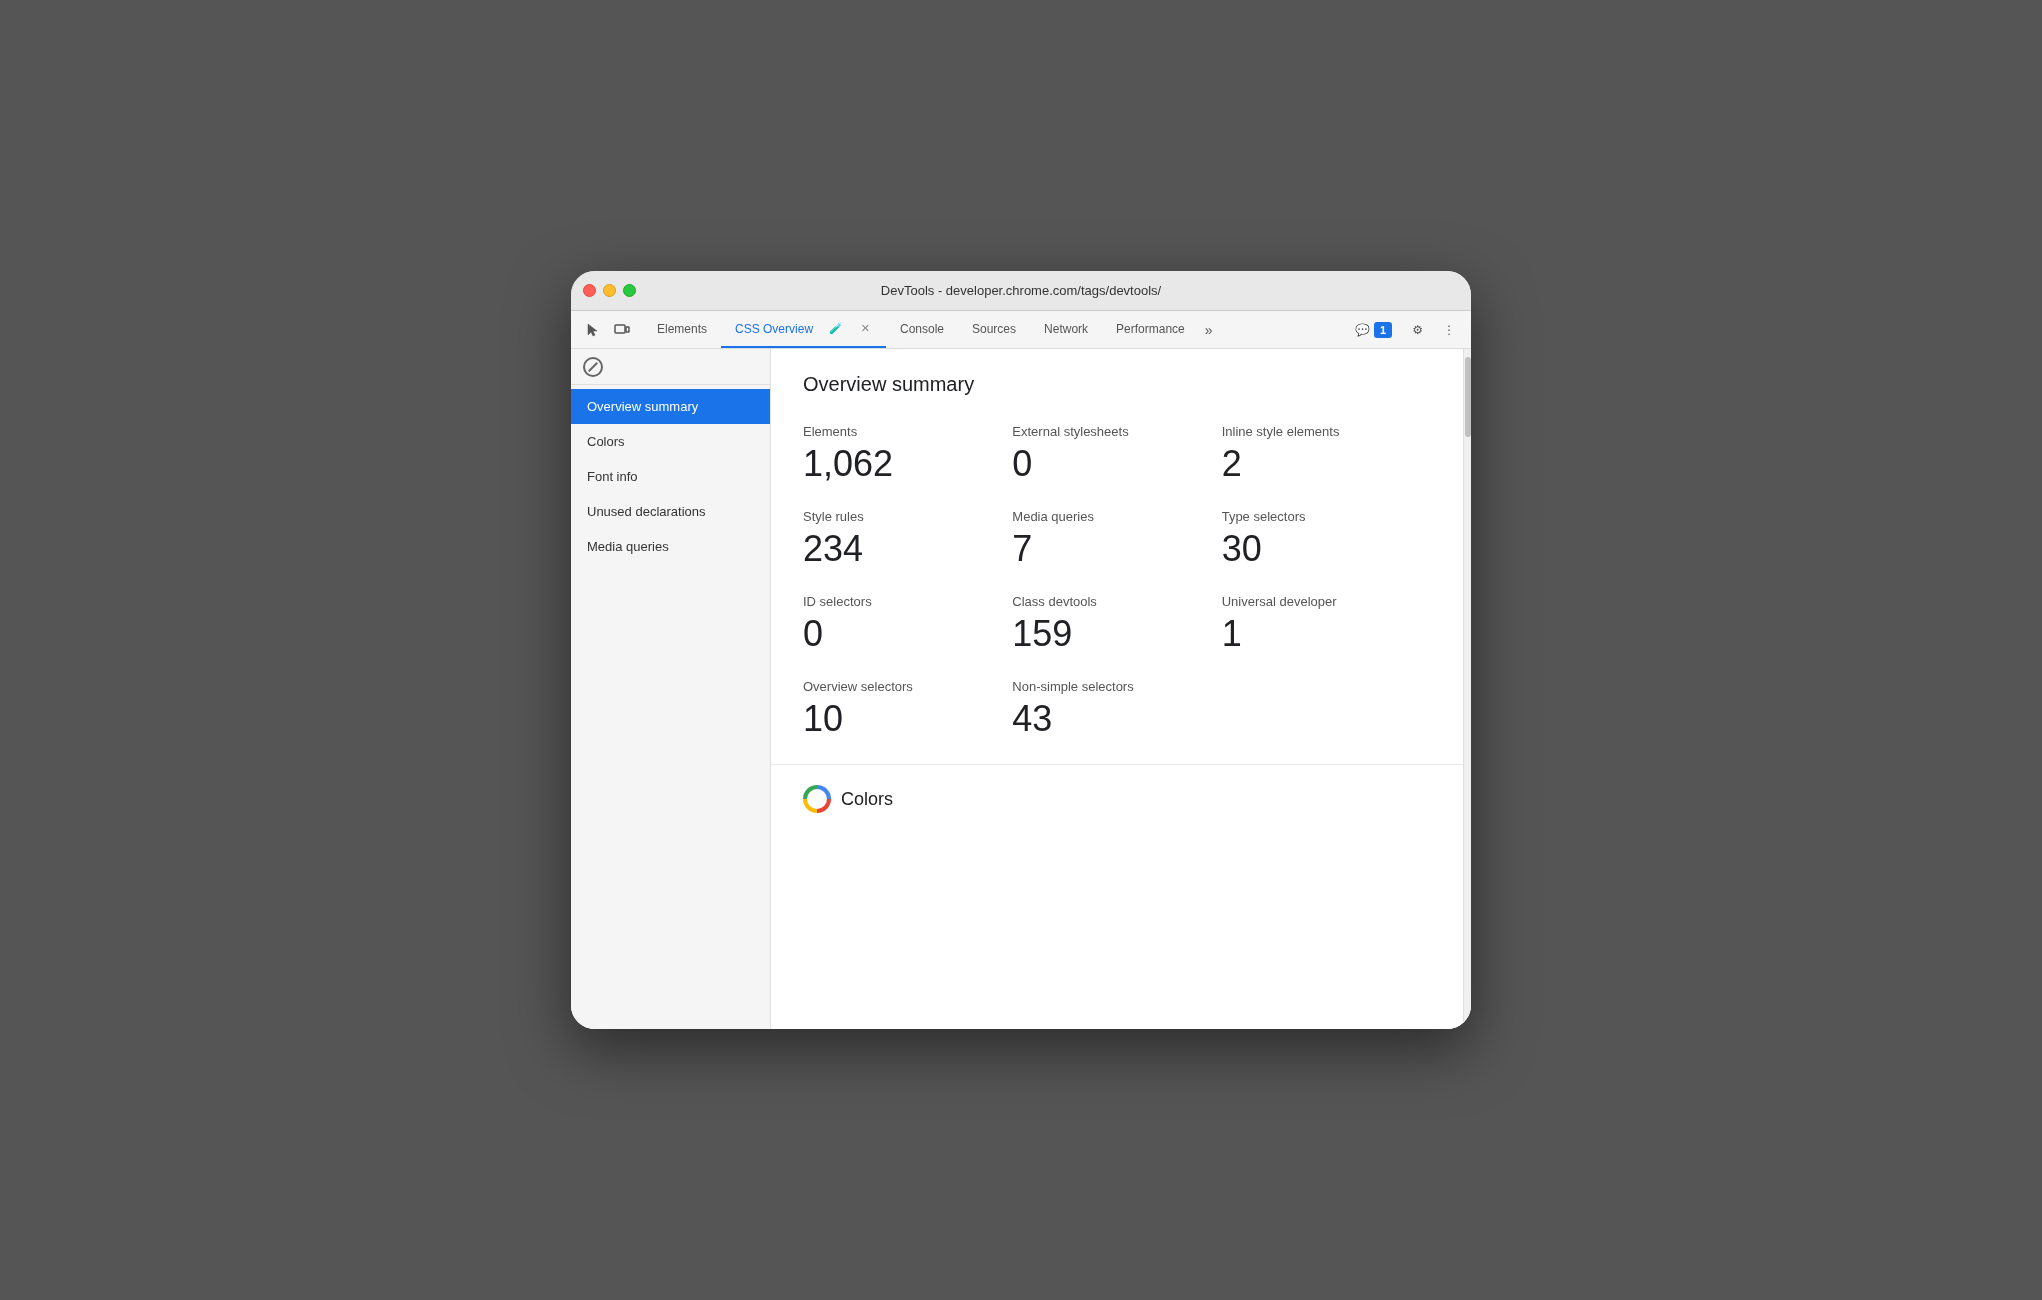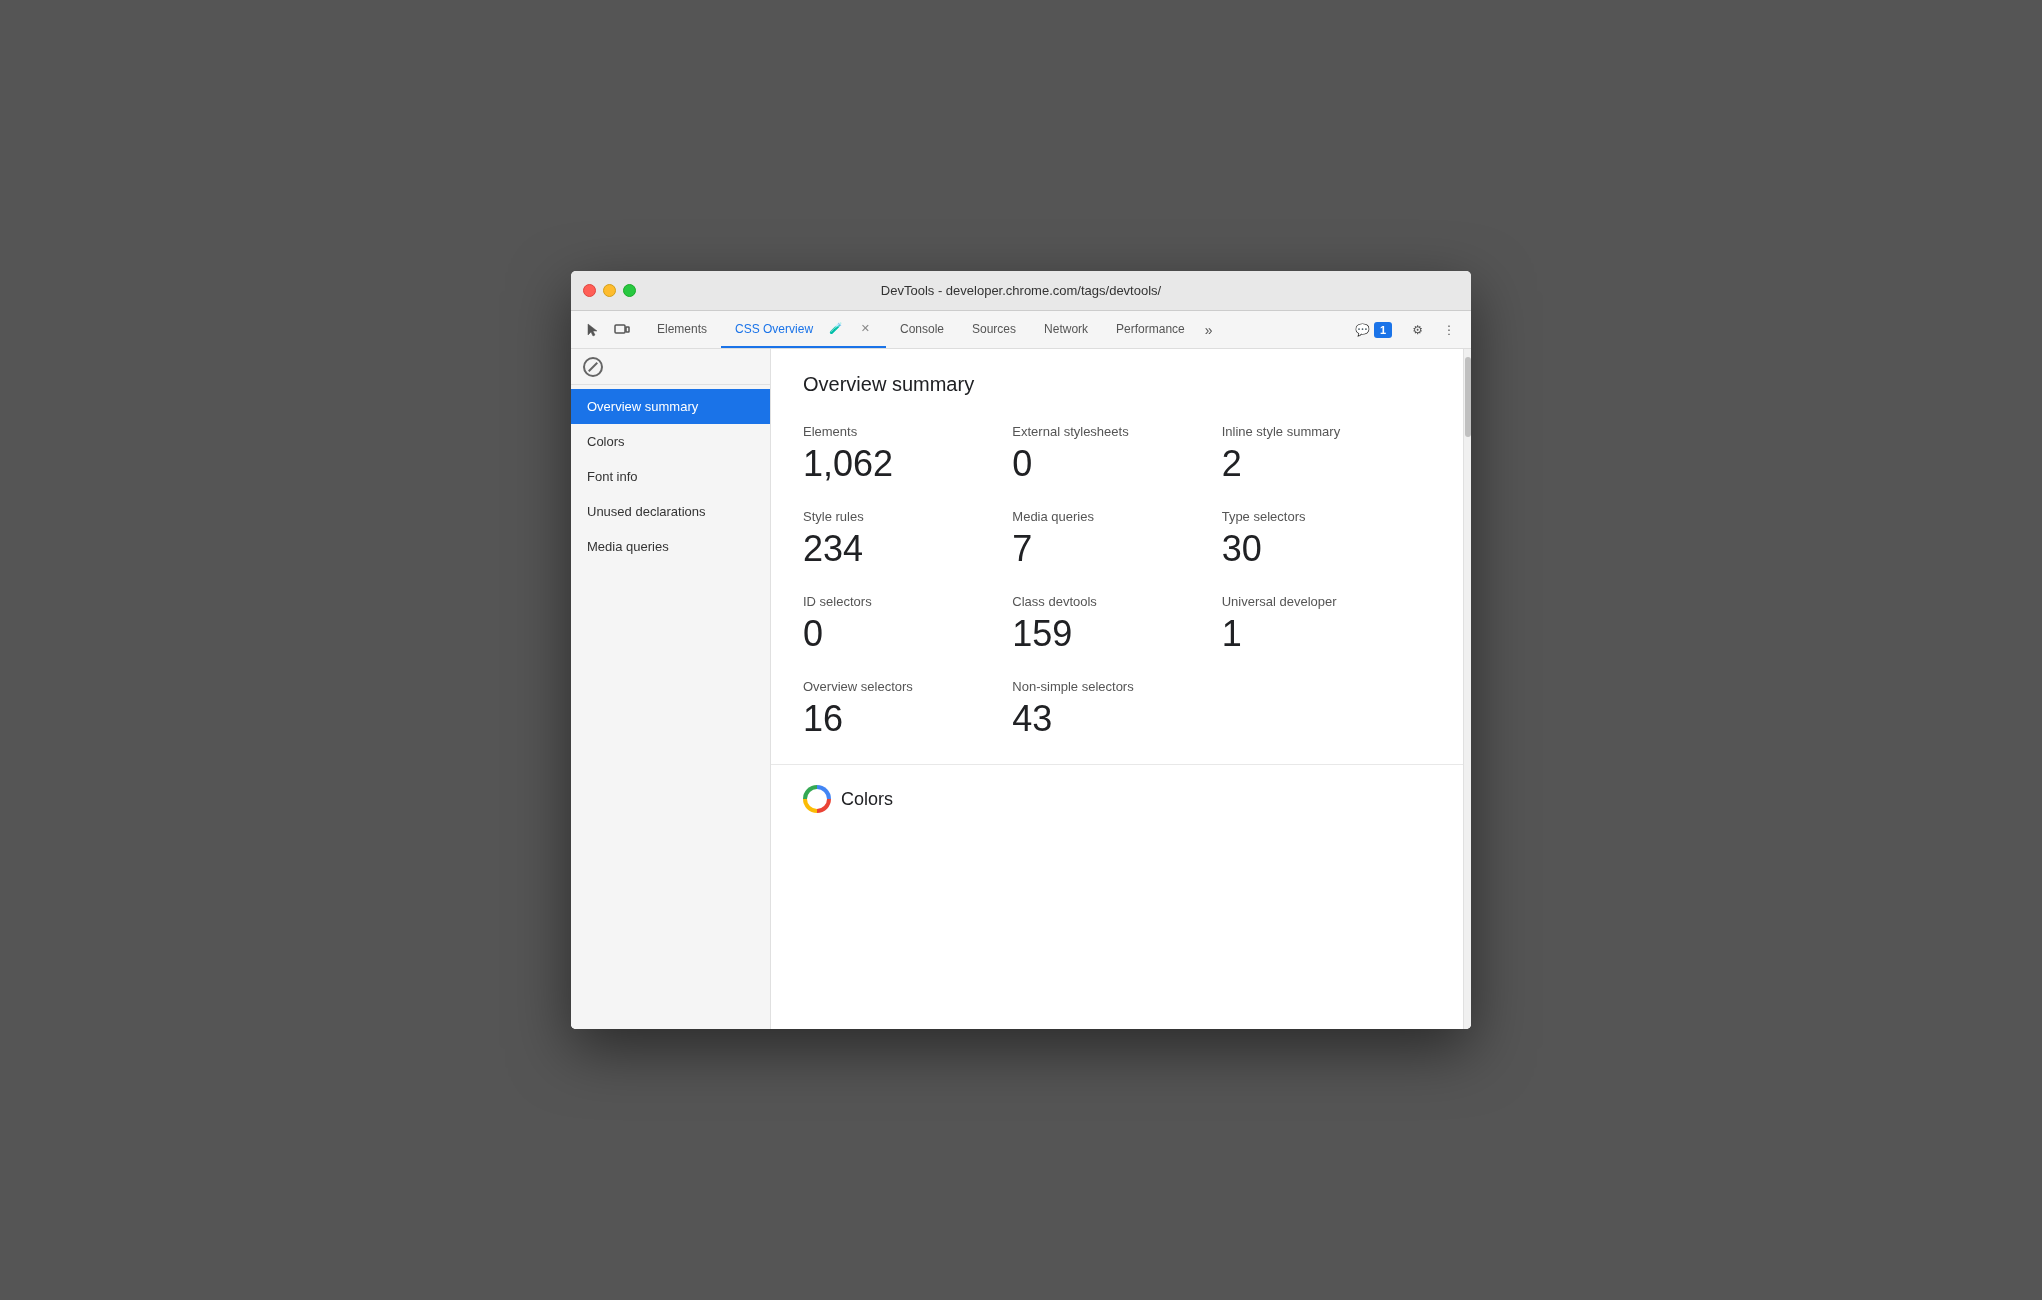--- a/index.html
+++ b/index.html
@@ -7,21 +7,21 @@
       background: #555;
       display: flex;
       justify-content: center;
       align-items: center;
       min-height: 100vh;
       font-family: -apple-system, BlinkMacSystemFont, 'Segoe UI', sans-serif;
     }
     .window {
       width: 900px;
       background: #f0f0f0;
-      border-radius: 5px;
+      border-radius: 24px;
       box-shadow: 0 20px 60px rgba(0,0,0,0.5);
       overflow: hidden;
     }
     .titlebar {
       background: #e8e8e8;
       height: 40px;
       display: flex;
       align-items: center;
       padding: 0 12px;
       border-bottom: 1px solid #ccc;
@@ -384,21 +384,21 @@
 
           <div class="stat-item">
             <span class="stat-label">Elements</span>
             <span class="stat-value">1,062</span>
           </div>
           <div class="stat-item">
             <span class="stat-label">External stylesheets</span>
             <span class="stat-value">0</span>
           </div>
           <div class="stat-item">
-            <span class="stat-label">Inline style summary</span>
+            <span class="stat-label">Inline style elements</span>
             <span class="stat-value">2</span>
           </div>
 
           <div class="stat-item">
             <span class="stat-label">Style rules</span>
             <span class="stat-value">234</span>
           </div>
           <div class="stat-item">
             <span class="stat-label">Media queries</span>
             <span class="stat-value">7</span>
@@ -416,21 +416,21 @@
             <span class="stat-label">Class devtools</span>
             <span class="stat-value">159</span>
           </div>
           <div class="stat-item">
             <span class="stat-label">Universal developer</span>
             <span class="stat-value">1</span>
           </div>
 
           <div class="stat-item">
             <span class="stat-label">Overview selectors</span>
-            <span class="stat-value">16</span>
+            <span class="stat-value">10</span>
           </div>
           <div class="stat-item">
             <span class="stat-label">Non-simple selectors</span>
             <span class="stat-value">43</span>
           </div>
         </div>
       </div>
 
       <div class="colors-section">
         <div class="colors-header">

